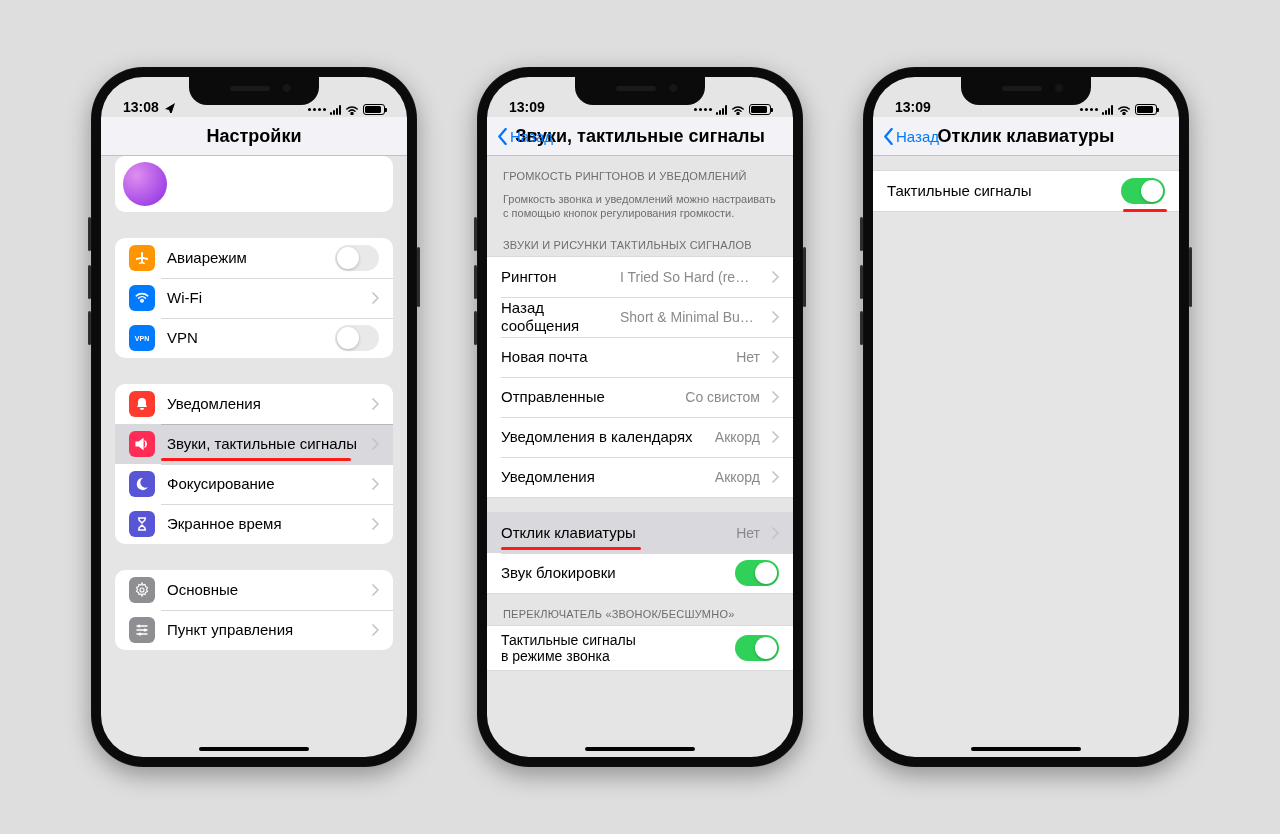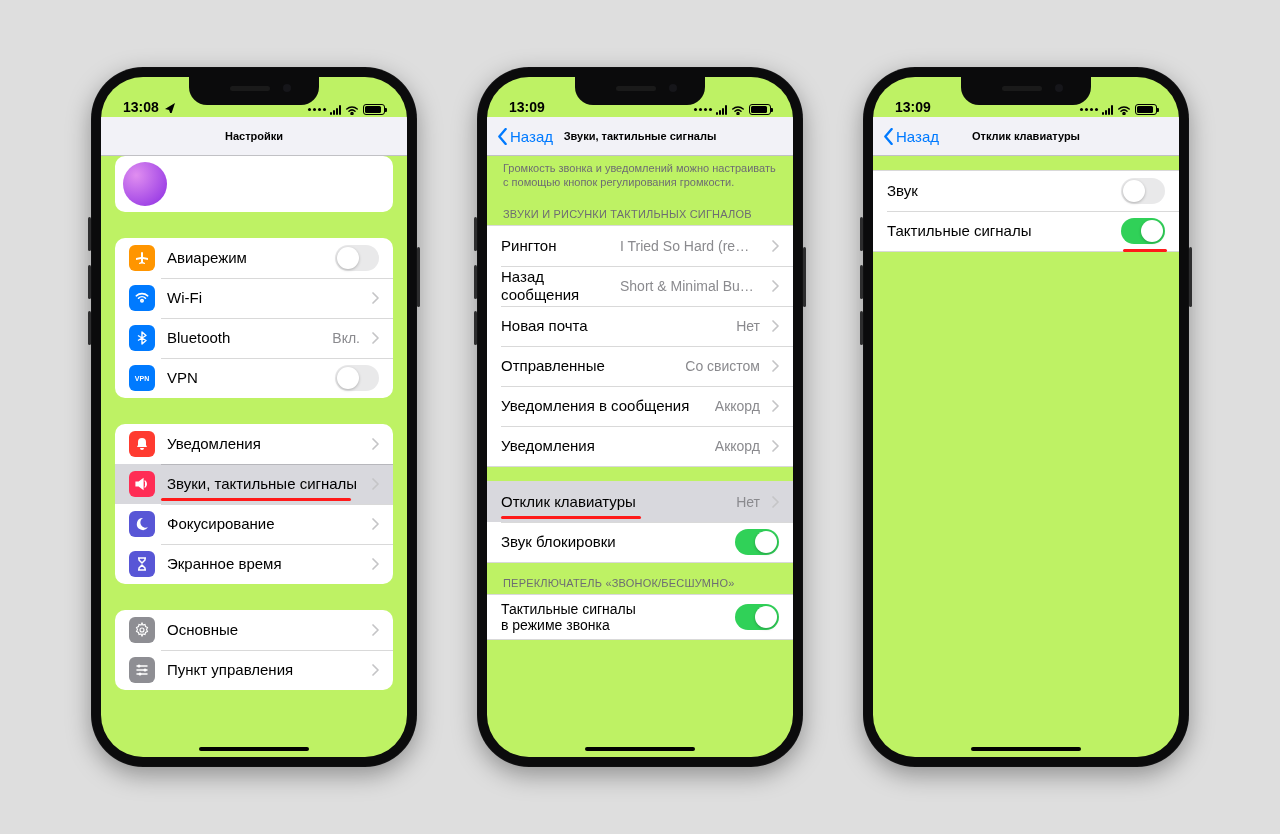--- a/index.html
+++ b/index.html
@@ -15,21 +15,21 @@
     border-radius:52px;
     box-shadow:0 8px 25px rgba(0,0,0,.35), inset 0 0 2px rgba(255,255,255,.1);
     padding:10px;
     box-sizing:border-box;
     position:relative;
   }
   .phone::after{content:"";position:absolute;right:-3px;top:180px;width:3px;height:60px;background:#2d2d2e;border-radius:2px;}
   .phone::before{content:"";position:absolute;left:-3px;top:150px;width:3px;height:34px;background:#2d2d2e;border-radius:2px;box-shadow:0 48px 0 #2d2d2e, 0 94px 0 #2d2d2e;}
   .screen{
     width:100%;height:100%;
-    background:#bef264;
+    background:#e5e5e5;
     border-radius:42px;
     overflow:hidden;
     position:relative;
     display:flex;flex-direction:column;
   }
   .notch{
     position:absolute;top:0;left:50%;transform:translateX(-50%);
     width:130px;height:28px;background:#0b0b0c;border-radius:0 0 18px 18px;z-index:5;
   }
   .notch::before{content:"";position:absolute;left:50%;top:9px;width:40px;height:5px;background:#1a1a1a;border-radius:3px;transform:translateX(-60%);}
@@ -49,21 +49,21 @@
   .battery{width:22px;height:11px;border:1.3px solid #000;border-radius:3px;position:relative;box-sizing:border-box;}
   .battery::after{content:"";position:absolute;right:-3px;top:3px;width:2px;height:4px;background:#000;border-radius:0 1px 1px 0;}
   .battery i{position:absolute;left:1px;top:1px;bottom:1px;width:80%;background:#000;border-radius:1.5px;}
   .loc{transform:rotate(0deg)}
 
   .navbar{
     position:relative;height:38px;display:flex;align-items:center;justify-content:center;
     border-bottom:0.5px solid rgba(0,0,0,.2);
     background:#f2f2f7;
   }
-  .navbar .title{font-size:11px;font-weight:600;color:#000;}
+  .navbar .title{font-size:18px;font-weight:600;color:#000;}
   .navbar .back{position:absolute;left:10px;display:flex;align-items:center;color:#007aff;font-size:15px;gap:2px;}
   .navbar .back svg{width:11px;height:17px}
 
   .content{flex:1;overflow:hidden;}
   .group-label{color:#6d6d72;font-size:11px;letter-spacing:.2px;text-transform:uppercase;padding:14px 16px 5px;}
   .footer-note{color:#6d6d72;font-size:11px;padding:5px 16px 4px;line-height:1.3;}
   .group{background:#fff;margin:0;border-top:.5px solid rgba(0,0,0,.15);border-bottom:.5px solid rgba(0,0,0,.15);}
   .inset .group{margin:0 14px;border-radius:10px;border:none;}
   .row{
     min-height:40px;display:flex;align-items:center;padding:0 14px;box-sizing:border-box;gap:12px;position:relative;
@@ -195,34 +195,20 @@
             <span class="value"></span>
             <span class="chev">
               <svg viewBox="0 0 7 12">
                 <use href="#chev-r"></use>
               </svg>
             </span>
           </div>
           <div class="row with-icon">
             <span class="icon-box" style="background:#007aff">
               <svg viewBox="0 0 16 16">
-                <path d="M8 2v12l4-3.5L8 8l4-2.5L8 2zM8 8L4 10.5M8 8L4 5.5" fill="none" stroke="#fff" stroke-width="1.4" stroke-linejoin="round"></path>
-              </svg>
-            </span>
-            <span class="label">Bluetooth</span>
-            <span class="value">Вкл.</span>
-            <span class="chev">
-              <svg viewBox="0 0 7 12">
-                <use href="#chev-r"></use>
-              </svg>
-            </span>
-          </div>
-          <div class="row with-icon">
-            <span class="icon-box" style="background:#007aff">
-              <svg viewBox="0 0 16 16">
                 <text x="8" y="11" text-anchor="middle" font-size="7" font-weight="700" fill="#fff" font-family="Arial">VPN</text>
               </svg>
             </span>
             <span class="label">VPN</span>
             <span class="switch">
               <span class="knob"></span>
             </span>
           </div>
         </div>
     <div class="spacer"></div>
@@ -351,20 +337,21 @@
   <div class="navbar">
     <div class="back">
       <svg viewBox="0 0 10 16">
             <use href="#chev-l"></use>
           </svg>
       <span>Назад</span>
     </div>
     <span class="title">Звуки, тактильные сигналы</span>
   </div>
   <div class="content">
+    <div class="group-label">ГРОМКОСТЬ РИНГТОНОВ И УВЕДОМЛЕНИЙ</div>
     <div class="footer-note">Громкость звонка и уведомлений можно настраивать с помощью кнопок регулирования громкости.</div>
 
     <div class="group-label">ЗВУКИ И РИСУНКИ ТАКТИЛЬНЫХ СИГНАЛОВ</div>
     <div class="group" id="g2-rows">
           <div class="row">
             <span class="label">Рингтон</span>
             <span class="value">I Tried So Hard (remix 2021)</span>
             <span class="chev">
               <svg viewBox="0 0 7 12">
                 <use href="#chev-r"></use>
@@ -392,21 +379,21 @@
           <div class="row">
             <span class="label">Отправленные</span>
             <span class="value">Со свистом</span>
             <span class="chev">
               <svg viewBox="0 0 7 12">
                 <use href="#chev-r"></use>
               </svg>
             </span>
           </div>
           <div class="row">
-            <span class="label">Уведомления в сообщения</span>
+            <span class="label">Уведомления в календарях</span>
             <span class="value">Аккорд</span>
             <span class="chev">
               <svg viewBox="0 0 7 12">
                 <use href="#chev-r"></use>
               </svg>
             </span>
           </div>
           <div class="row">
             <span class="label">Уведомления</span>
             <span class="value">Аккорд</span>
@@ -488,26 +475,20 @@
             <use href="#chev-l"></use>
           </svg>
       <span>Назад</span>
     </div>
     <span class="title">Отклик клавиатуры</span>
   </div>
   <div class="content">
     <div class="spacer-sm"></div>
     <div class="group" id="g3-rows">
           <div class="row">
-            <span class="label">Звук</span>
-            <span class="switch">
-              <span class="knob"></span>
-            </span>
-          </div>
-          <div class="row">
             <span class="label">Тактильные сигналы</span>
             <span class="switch on">
               <span class="knob"></span>
             </span>
             <span class="underline" style="left:auto;right:12px;width:44px;bottom:-1px"></span>
           </div>
         </div>
   </div>
   <div class="home-ind"></div>
  </div>

